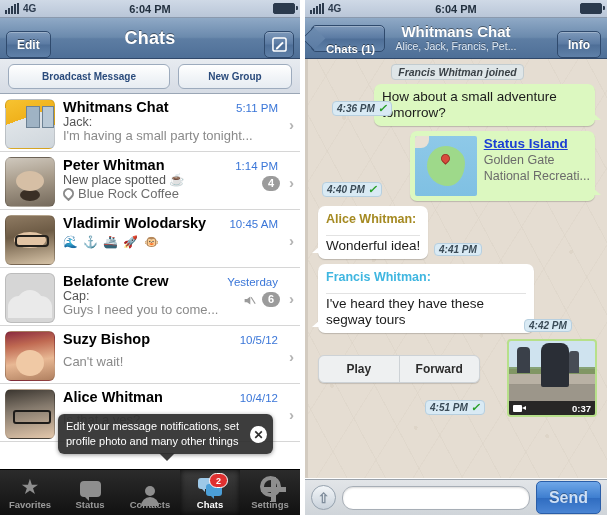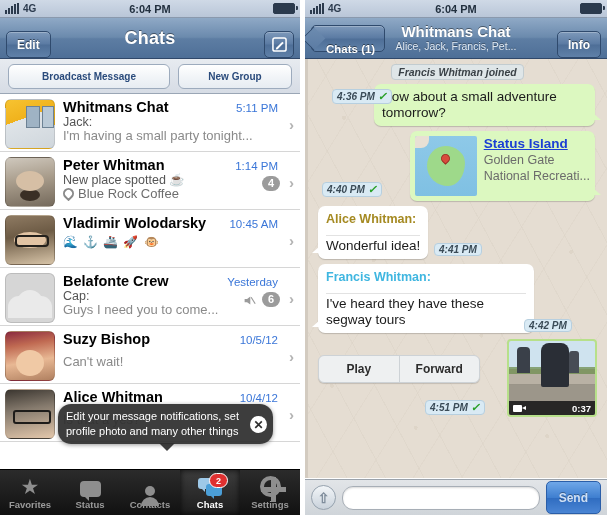--- a/index.html
+++ b/index.html
@@ -88,21 +88,21 @@
   .av-vlad:before{content:"";position:absolute;left:9px;top:19px;width:30px;height:8px;border:2px solid #23201c;border-radius:4px;z-index:2;}
   .av-group{background:#d6d6d6;}
   .av-group:after{content:"";position:absolute;left:11px;top:16px;width:26px;height:26px;border-radius:13px 13px 0 0;
     background:#eaeaea;box-shadow:-11px 4px 0 -2px #eaeaea,11px 4px 0 -2px #eaeaea;}
   .av-suzy{background:linear-gradient(170deg,#8b2b3f 0%,#c06a52 28%,#e8b894 60%,#b08060 100%);}
   .av-suzy:after{content:"";position:absolute;left:10px;top:18px;width:28px;height:26px;border-radius:50%;background:#f0c9a5;}
   .av-alice{background:linear-gradient(170deg,#3b3630 0%,#857a6d 40%,#e3c7ab 100%);}
   .av-alice:after{content:"";position:absolute;left:7px;top:20px;width:34px;height:10px;border:2px solid #1e1c1a;border-radius:3px;z-index:2;}
 
   
-  .tooltip{position:absolute;left:58px;top:404px;width:215px;height:40px;border-radius:13px;
+  .tooltip{position:absolute;left:58px;top:414px;width:215px;height:40px;border-radius:6px;
     background:rgba(46,46,46,.93);color:#fff;font-size:11px;line-height:15px;padding:5px 8px;box-sizing:border-box;
     box-shadow:0 1px 4px rgba(0,0,0,.4);z-index:30;}
   .tooltip:after{content:"";position:absolute;left:50%;bottom:-7px;margin-left:-7px;border-left:8px solid transparent;
     border-right:8px solid transparent;border-top:8px solid rgba(46,46,46,.93);}
   .tt-close{position:absolute;right:6px;top:12px;width:17px;height:17px;border-radius:50%;background:#fff;color:#2e2e2e;
     font-size:12px;font-weight:bold;display:flex;align-items:center;justify-content:center;line-height:1;}
 
   
   .tabbar{height:45px;display:flex;background:linear-gradient(to bottom,#2b2b2b 0%,#111111 100%);
     border-top:1px solid #000;position:absolute;bottom:0;left:0;right:0;}
@@ -194,21 +194,21 @@
   .composer{position:absolute;bottom:0;left:0;right:0;height:36px;display:flex;align-items:center;gap:6px;padding:0 6px;
     background:linear-gradient(to bottom,#e2e5e8 0%,#cfd4d9 100%);border-top:1px solid #9aa2ab;box-sizing:border-box;}
   .attach{width:23px;height:23px;border-radius:50%;background:linear-gradient(#f2f5f8,#c9d2db);
     border:1px solid #96a2ae;display:flex;align-items:center;justify-content:center;color:#7f8d9c;font-size:14px;font-weight:bold;}
   .inputbox{flex:1;height:22px;border-radius:11px;background:#fff;border:1px solid #a7aeb6;
     box-shadow:inset 0 1px 2px rgba(0,0,0,.15);}
   .inputbox input{width:100%;height:100%;border:0;outline:0;background:transparent;padding:0 10px;box-sizing:border-box;
     font-size:12px;font-family:"Liberation Sans",sans-serif;}
   .sendbtn{height:23px;padding:4px 12px;border-radius:5px;display:flex;align-items:center;justify-content:center;
     background:linear-gradient(to bottom,#6fa7e8 0%,#3f7fd0 50%,#2f6cc0 51%,#4a85d4 100%);
-    border:1px solid #2a5ea8;color:#cfe0f5;font-size:12px;font-weight:bold;text-shadow:0 -1px 0 rgba(0,0,0,.35);text-align:right;}
+    border:1px solid #2a5ea8;color:#cfe0f5;font-size:16px;font-weight:bold;text-shadow:0 -1px 0 rgba(0,0,0,.35);text-align:right;}
 </style>
 </head>
 <body>
 
 <div class="screens">
 
   <div class="phone left">
 
     <div class="statusbar">
       <div class="sb-left">
@@ -403,21 +403,21 @@
       <div class="doodle2"></div>
 
       <div class="msgs">
 
         <div class="sysmsg">Francis Whitman joined</div>
 
         <div class="msgrow" style="justify-content:flex-end;padding-right:6px;">
           <div class="bubble out" style="max-width:205px">
             <span>How about a small adventure tomorrow?</span>
           </div>
-          <div class="stamp" style="left:18px;bottom:22px">
+          <div class="stamp" style="left:18px;bottom:10px">
             <span>4:36 PM</span>
             <span class="tick">✓</span>
           </div>
         </div>
 
         <div class="msgrow" style="justify-content:flex-end;padding-right:6px;margin-top:2px">
           <div class="bubble out" style="max-width:215px;padding:5px;display:flex;gap:7px;">
             <div class="mapthumb">
               <div class="corner"></div>
                 <div class="land"></div>

